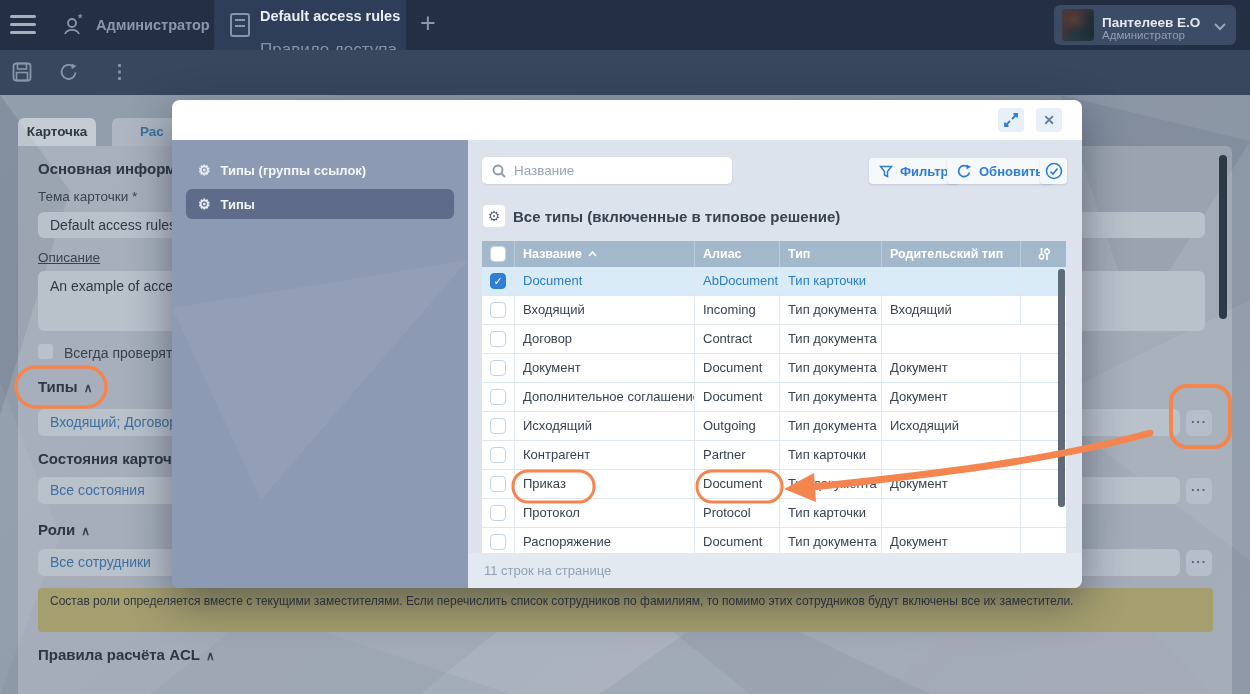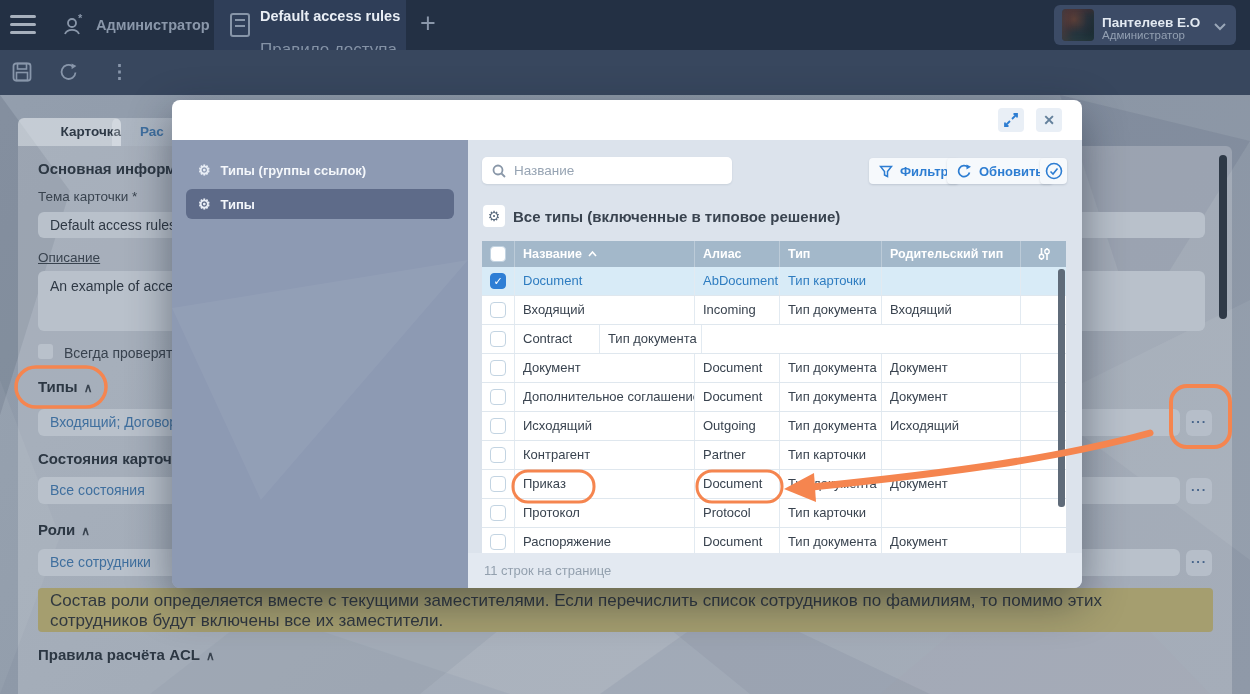--- a/index.html
+++ b/index.html
@@ -30,33 +30,33 @@
   .userchip .n1{position:absolute;left:48px;top:10px;color:#e2e9f1;font-size:13.5px;font-weight:bold;white-space:nowrap;}
   .userchip .n2{position:absolute;left:48px;top:24px;color:#93a0b2;font-size:11.5px;}
 
   
   .toolbar{position:absolute;left:0;top:50px;width:1250px;height:45px;background:#38475e;z-index:3;}
   .kebab{position:absolute;left:110px;top:10px;color:#8896aa;font-size:19px;font-weight:bold;}
 
   
   .page{position:absolute;inset:0;z-index:1;}
   .panel{position:absolute;left:18px;top:146px;width:1214px;height:548px;background:rgba(255,255,255,0.20);border-radius:0 6px 0 0;}
-  .ptab1{position:absolute;left:18px;top:118px;width:103px;height:28px;background:rgba(244,247,250,0.52);
-         border-radius:6px 6px 0 0;color:#2e3946;font-weight:bold;font-size:13.5px;text-align:right;line-height:28px;}
+  .ptab1{position:absolute;left:18px;top:118px;width:78px;height:28px;background:rgba(244,247,250,0.52);
+         border-radius:6px 6px 0 0;color:#2e3946;font-weight:bold;font-size:13.5px;text-align:center;line-height:28px;}
   .ptab2{position:absolute;left:112px;top:118px;width:100px;height:28px;background:rgba(244,247,250,0.28);
          border-radius:6px 6px 0 0;color:#3f6f9f;font-weight:bold;font-size:13.5px;line-height:28px;padding-left:28px;box-sizing:border-box;}
   .h15{position:absolute;color:#2c3743;font-size:15px;font-weight:bold;white-space:nowrap;}
   .flabel{position:absolute;color:#39434f;font-size:13.5px;white-space:nowrap;}
   .fbox{position:absolute;background:#b9c1cb;border-radius:6px;color:#2f3945;font-size:14px;box-sizing:border-box;padding:0 12px;white-space:nowrap;overflow:hidden;}
   .fbox.link{color:#3f6f9e;}
   .pcheck{position:absolute;left:38px;top:344px;width:15px;height:15px;background:#b9c1cb;border-radius:3px;}
   .dots-btn{position:absolute;width:26px;height:26px;background:#b6bec9;border-radius:6px;color:#46648a;
             font-size:13px;font-weight:bold;text-align:center;line-height:24px;letter-spacing:1px;}
   .infobar{position:absolute;left:38px;top:588px;width:1175px;height:44px;background:#a59e6f;border-radius:4px;
-           color:#31383f;font-size:17px;line-height:20px;padding:3px 12px;box-sizing:border-box;}
+           color:#31383f;font-size:12px;line-height:20px;padding:3px 12px;box-sizing:border-box;}
   .pscroll{position:absolute;left:1219px;top:155px;width:8px;height:164px;background:#2e3947;border-radius:4px;}
   .caret{font-size:12px;font-weight:bold;color:#3a4450;margin-left:6px;}
 
   
   .modal{position:absolute;left:172px;top:100px;width:910px;height:488px;z-index:5;border-radius:8px;
          box-shadow:0 14px 44px rgba(15,25,40,0.45);}
   .mtop{position:absolute;left:0;top:0;width:910px;height:40px;background:#ffffff;border-radius:8px 8px 0 0;}
   .mbtn{position:absolute;top:8px;width:26px;height:24px;background:#e9eff6;border-radius:4px;display:flex;align-items:center;justify-content:center;cursor:pointer;}
   .mclose{color:#64819c;font-size:14px;font-weight:bold;}
   .mbody{position:absolute;left:0;top:40px;width:910px;height:448px;display:flex;}
@@ -296,20 +296,21 @@
                 <div class="tc col-name">Входящий</div>
                 <div class="tc col-alias">Incoming</div>
                 <div class="tc col-type">Тип документа</div>
                 <div class="tc col-parent">Входящий</div>
                 <div class="tc col-icon"></div>
               </div>
               <div class="trow">
                 <div class="tc col-check">
                   <span class="cb"></span>
                 </div>
+                <div class="tc col-name">Договор</div>
                 <div class="tc col-alias">Contract</div>
                 <div class="tc col-type">Тип документа</div>
                 <div class="tc col-icon"></div>
               </div>
               <div class="trow">
                 <div class="tc col-check">
                   <span class="cb"></span>
                 </div>
                 <div class="tc col-name">Документ</div>
                 <div class="tc col-alias">Document</div>

